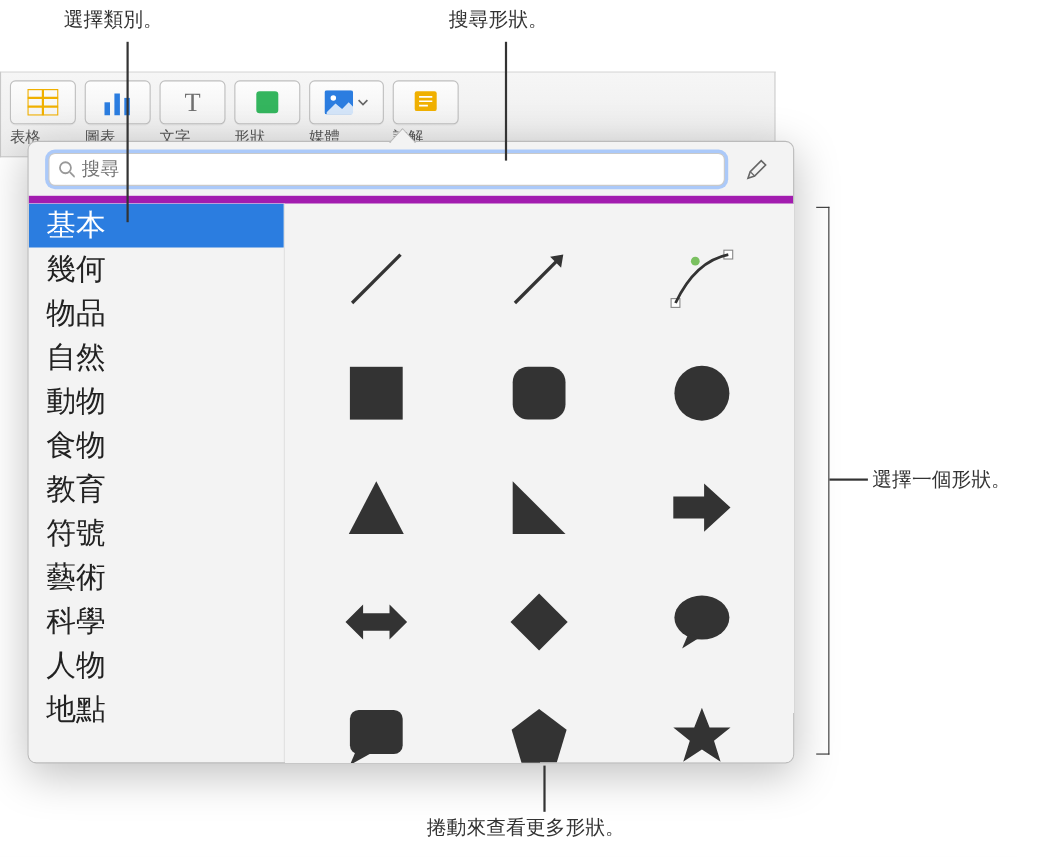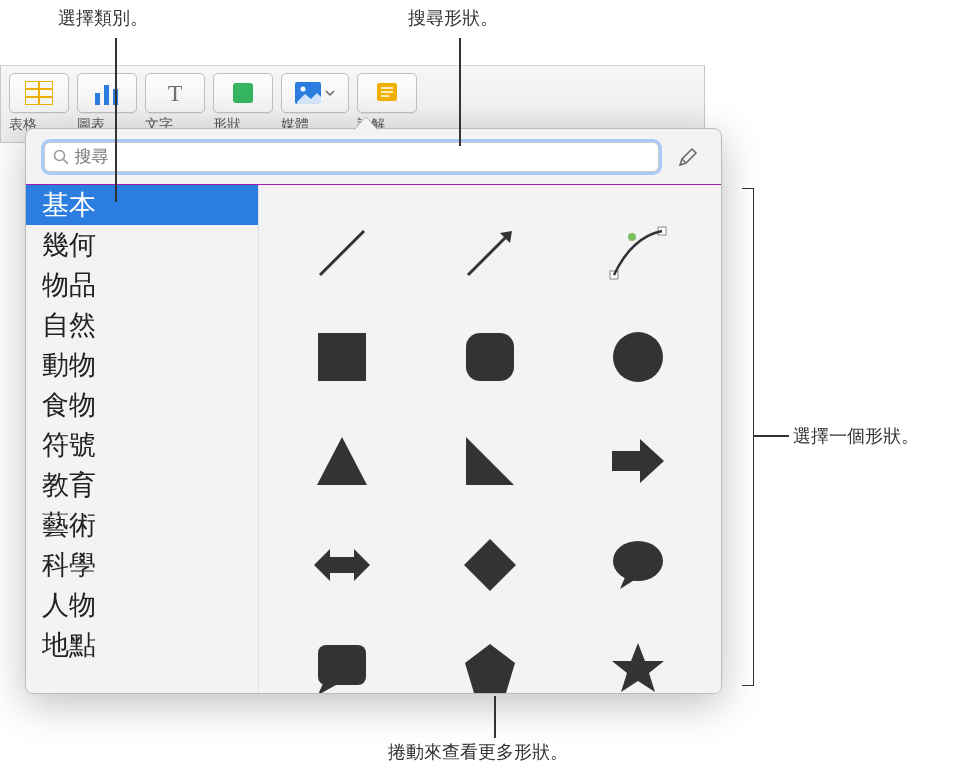--- a/index.html
+++ b/index.html
@@ -95,21 +95,21 @@
       height: 14px;
       z-index: 50;
     }
     
     .search-row {
       height: 56px;
       display: flex;
       align-items: center;
       padding: 0 18px;
       gap: 14px;
-      border-bottom: 1px solid #a21caf;
+      border-bottom: 7px solid #a21caf;
     }
     .search-field {
       flex: 1;
       height: 30px;
       background: #fff;
       border: 1px solid #c9c9c9;
       border-radius: 6px;
       box-shadow: 0 0 0 3px rgba(100,160,255,0.5);
       display: flex;
       align-items: center;
@@ -286,22 +286,22 @@
   </div>
 
   <div class="panel-body">
     <div class="sidebar" id="sidebar">
         <div class="sidebar-item selected">基本</div>
         <div class="sidebar-item">幾何</div>
         <div class="sidebar-item">物品</div>
         <div class="sidebar-item">自然</div>
         <div class="sidebar-item">動物</div>
         <div class="sidebar-item">食物</div>
+        <div class="sidebar-item">教育</div>
         <div class="sidebar-item">符號</div>
-        <div class="sidebar-item">教育</div>
         <div class="sidebar-item">藝術</div>
         <div class="sidebar-item">科學</div>
         <div class="sidebar-item">人物</div>
         <div class="sidebar-item">地點</div>
       </div>
     <div class="shapes-grid" id="shapes-grid">
         <div class="shape-cell">
           <svg viewBox="0 0 60 60">
             <line x1="8" y1="52" x2="52" y2="8" stroke="#333" stroke-width="3"></line>
           </svg>

